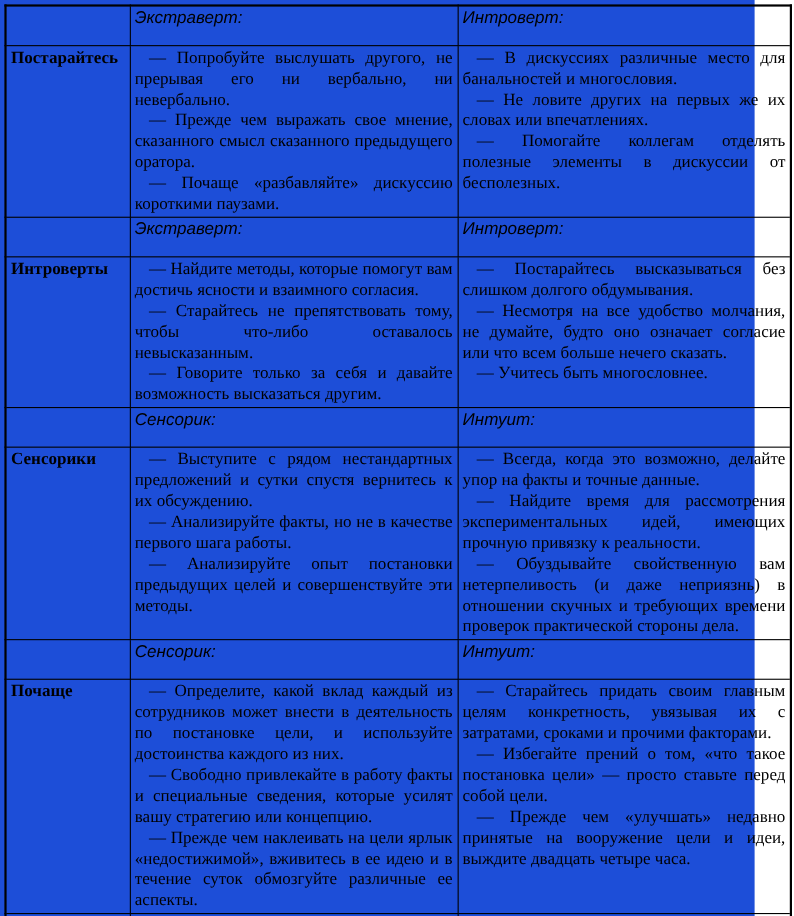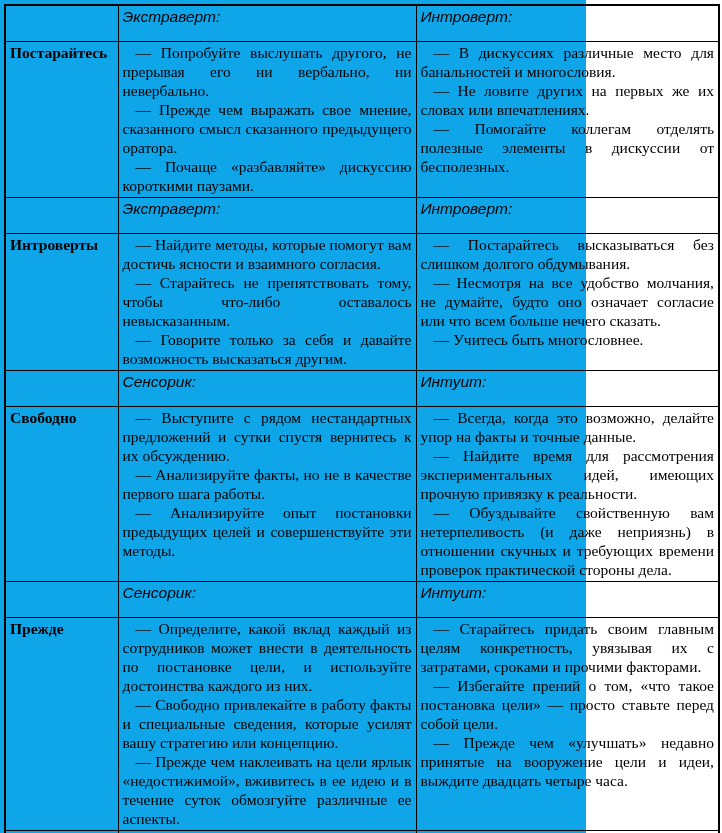--- a/index.html
+++ b/index.html
@@ -3,25 +3,25 @@
 <meta charset="utf-8">
 <style>
   html, body {
     margin: 0;
     padding: 0;
     background: #ffffff;
     color: #000000;
     font-family: "Liberation Serif", serif;
   }
   .page {
-    width: 586px;
+    width: 686px;
     height: 833px;
     box-sizing: border-box;
     padding: 4px;
-    background: #0ea5e9;
+    background: #1d4ed8;
   }
   table.advice {
     border-collapse: collapse;
     table-layout: fixed;
     width: 714px;
     border: 2px solid #000000;
   }
   table.advice td {
     border: 1px solid #000000;
     vertical-align: top;
@@ -106,40 +106,40 @@
           <p>— Учитесь быть многословнее.</p>
         </td>
       </tr>
 
       <tr>
         <td class="hdr-cell"></td>
         <td class="hdr-cell">Сенсорик:</td>
         <td class="hdr-cell">Интуит:</td>
       </tr>
       <tr>
-        <td class="label-cell">Свободно</td>
+        <td class="label-cell">Сенсорики</td>
         <td class="body-cell">
           <p>— Выступите с рядом нестандартных предложений и сутки спустя вернитесь к их обсуждению.</p>
           <p>— Анализируйте факты, но не в качестве первого шага работы.</p>
           <p>— Анализируйте опыт постановки предыдущих целей и совершенствуйте эти методы.</p>
         </td>
         <td class="body-cell">
           <p>— Всегда, когда это возможно, делайте упор на факты и точные данные.</p>
           <p>— Найдите время для рассмотрения экспериментальных идей, имеющих прочную привязку к реальности.</p>
           <p>— Обуздывайте свойственную вам нетерпеливость (и даже неприязнь) в отношении скучных и требующих времени проверок практической стороны дела.</p>
         </td>
       </tr>
 
       <tr>
         <td class="hdr-cell"></td>
         <td class="hdr-cell">Сенсорик:</td>
         <td class="hdr-cell">Интуит:</td>
       </tr>
       <tr>
-        <td class="label-cell">Прежде</td>
+        <td class="label-cell">Почаще</td>
         <td class="body-cell">
           <p>— Определите, какой вклад каждый из сотрудников может внести в деятельность по постановке цели, и используйте достоинства каждого из них.</p>
           <p>— Свободно привлекайте в работу факты и специальные сведения, которые усилят вашу стратегию или концепцию.</p>
           <p>— Прежде чем наклеивать на цели ярлык «недостижимой», вживитесь в ее идею и в течение суток обмозгуйте различные ее аспекты.</p>
         </td>
         <td class="body-cell">
           <p>— Старайтесь придать своим главным целям конкретность, увязывая их с затратами, сроками и прочими факторами.</p>
           <p>— Избегайте прений о том, «что такое постановка цели» — просто ставьте перед собой цели.</p>
           <p>— Прежде чем «улучшать» недавно принятые на вооружение цели и идеи, выждите двадцать четыре часа.</p>
         </td>

